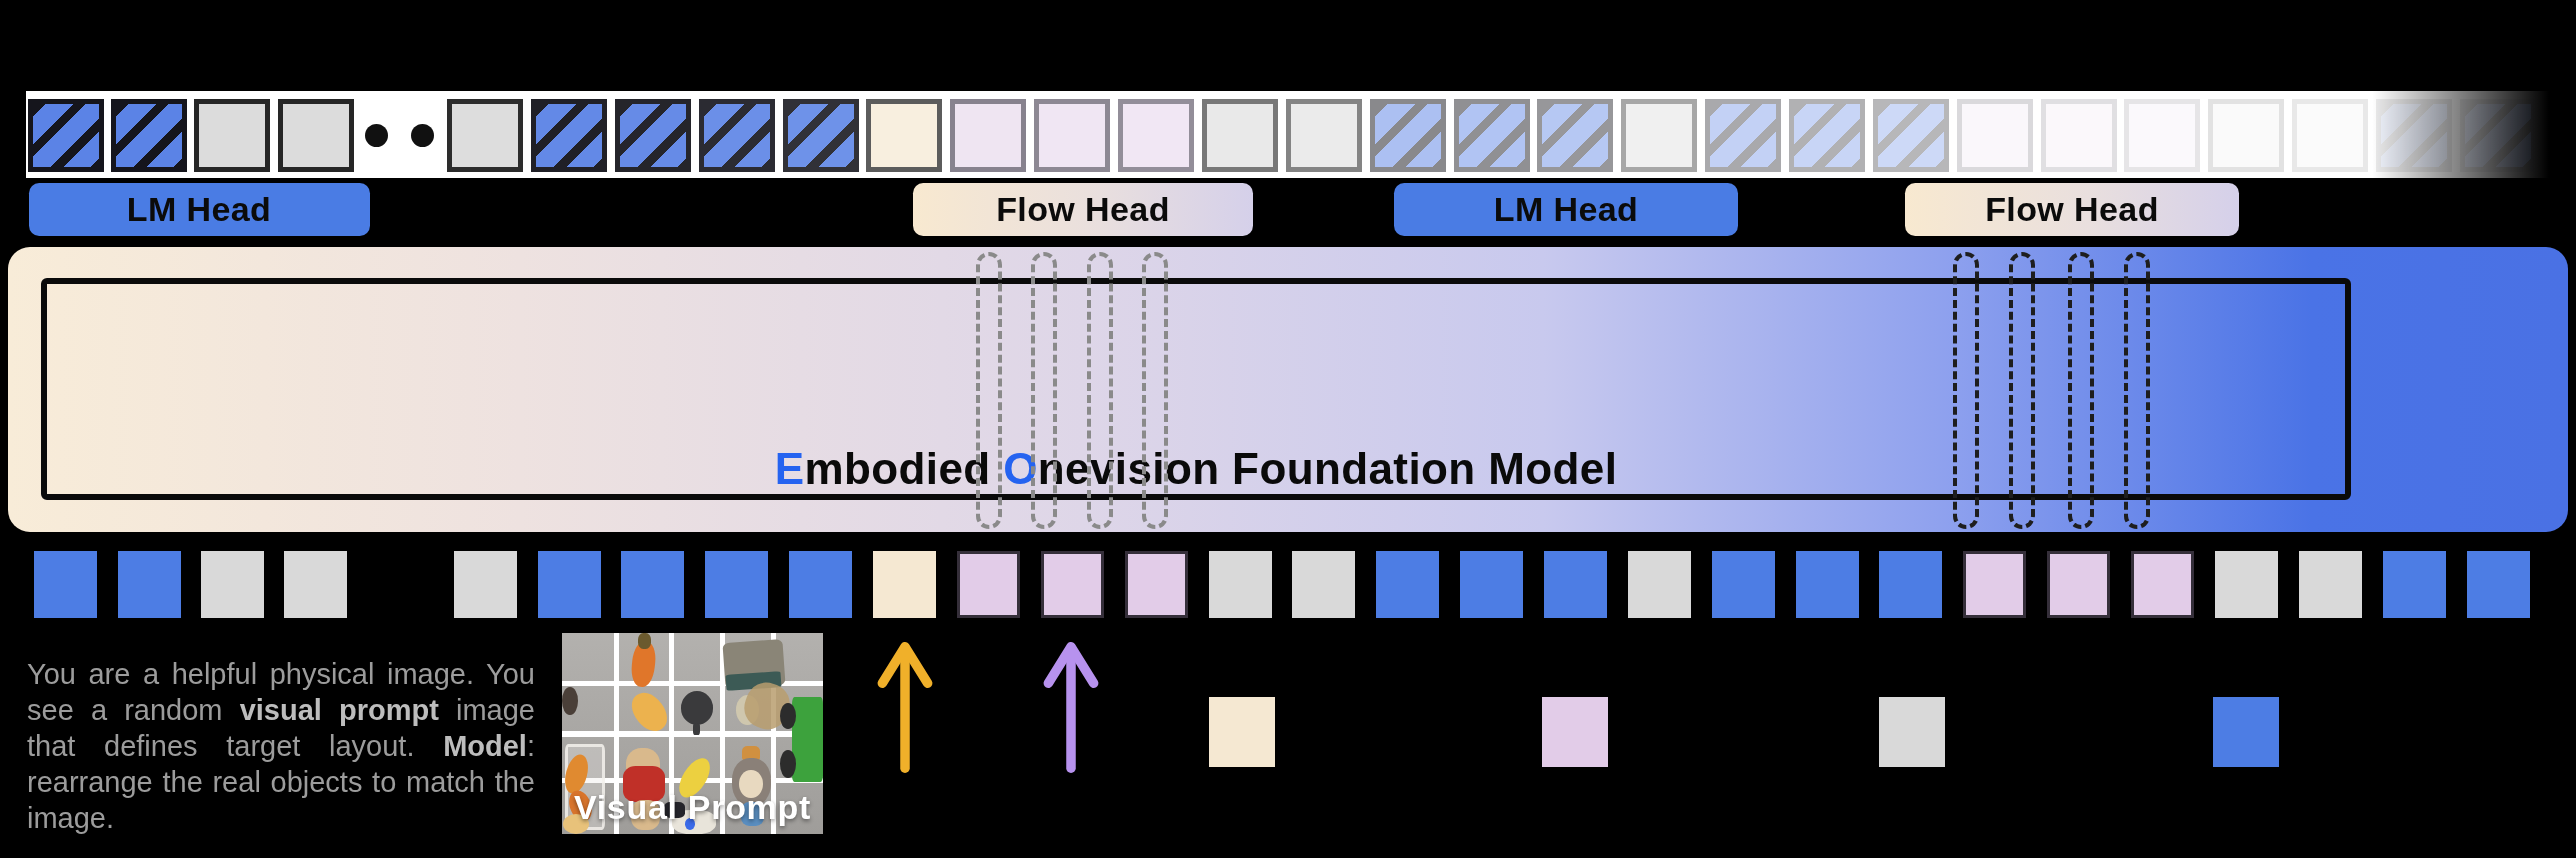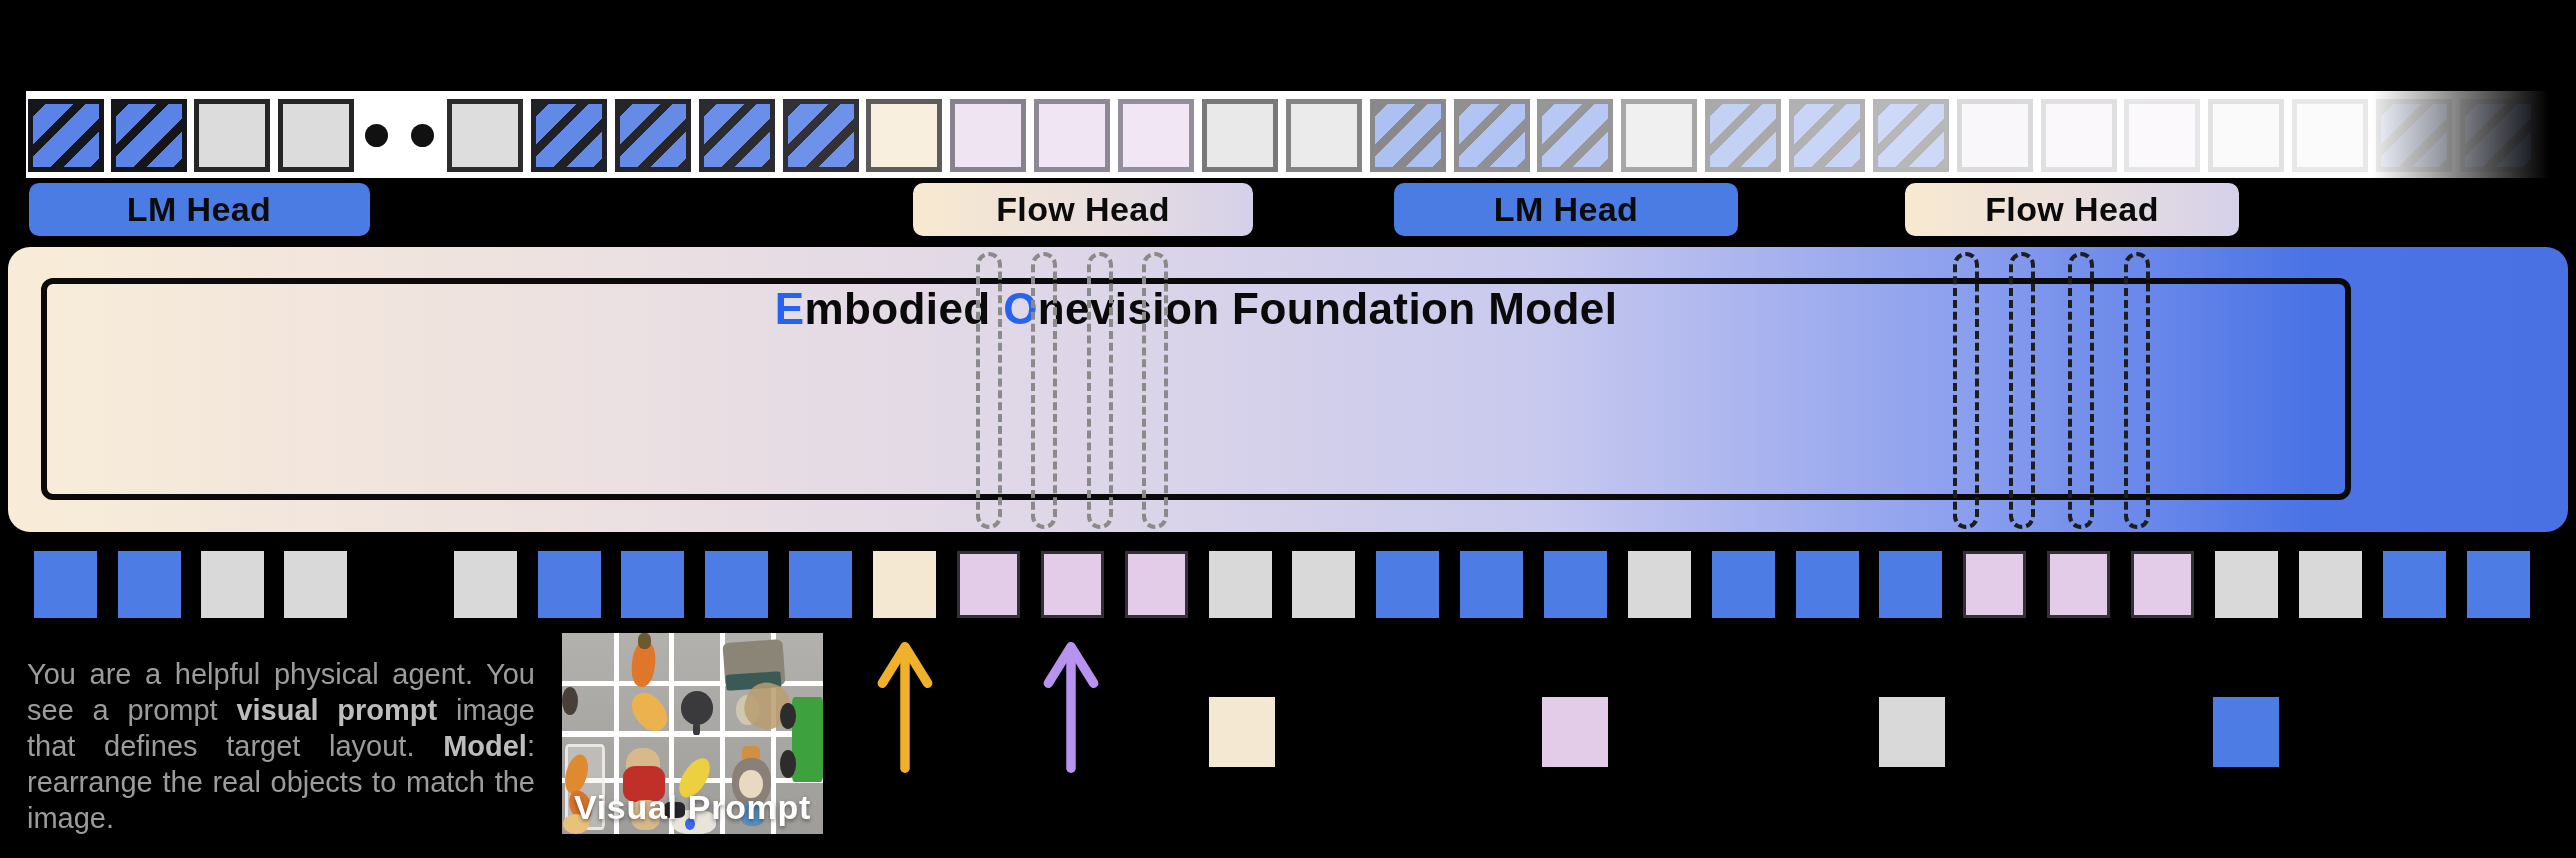--- a/index.html
+++ b/index.html
@@ -31,22 +31,22 @@
   .head{position:absolute;top:183px;height:53px;border-radius:10.2px;
         display:flex;align-items:center;justify-content:center;
         font-weight:bold;font-size:34px;color:#0b0b0b;letter-spacing:0.4px;}
   .head.lm{background:#4a7ce4;}
   .head.flow{background:linear-gradient(90deg,#f8e9d0 0%,#e9dfde 55%,#d5d0ea 100%);}
 
   
   #model-outer{left:8px;top:247px;width:2560px;height:285px;border-radius:22px;
         background:linear-gradient(90deg,#f8ecd8 0%,#eee2e0 20%,#ded6e8 42%,#c8c9ee 60%,#8da0ee 76%,#4a73e6 90%,#4a71e4 100%);}
   #model-inner{left:33px;top:31px;width:2310px;height:222px;border:6.6px solid #0a0a0a;
-        border-radius:12px;box-sizing:border-box;
-        display:flex;align-items:flex-start;justify-content:center;}
+        border-radius:6px;box-sizing:border-box;
+        display:flex;align-items:flex-end;justify-content:center;}
   #model-title{font-size:44px;font-weight:bold;color:#0a0a0a;letter-spacing:0.4px;white-space:nowrap;}
   #model-title .blue{color:#2563f0;}
 
   .capsule{position:absolute;top:252px;width:26px;height:277px;border-radius:14.6px;
         border:4.4px dashed #8a8a8a;box-sizing:border-box;background:transparent;}
 
   
   #prompt-par{left:27px;top:656px;width:508px;font-size:29px;line-height:36px;
         color:#9c9c9c;text-align:justify;}
   #prompt-par .b{font-weight:bold;color:#bdbdbd;}
@@ -163,21 +163,21 @@
     <svg width="66" height="139" style="left: 872px; top: 635px;" viewBox="0 0 90 190">
       <path d="M45 182 L45 26" stroke="#f0b02a" stroke-width="13" stroke-linecap="round" fill="none"></path>
       <path d="M14 66 L45 16 L76 66" stroke="#f0b02a" stroke-width="13" stroke-linecap="round" stroke-linejoin="round" fill="none"></path>
     </svg>
     <svg width="66" height="139" style="left: 1038px; top: 635px;" viewBox="0 0 90 190">
       <path d="M45 182 L45 26" stroke="#b792ee" stroke-width="13" stroke-linecap="round" fill="none"></path>
       <path d="M14 66 L45 16 L76 66" stroke="#b792ee" stroke-width="13" stroke-linecap="round" stroke-linejoin="round" fill="none"></path>
     </svg>
   </div>
 
-<div class="abs" id="prompt-par"><span>You are a helpful physical agent. You see a prompt </span><span class="b">visual prompt</span><span> image that defines target layout. </span><span class="b">Model</span><span>: rearrange the real objects to match the image.</span></div>
+<div class="abs" id="prompt-par"><span>You are a helpful physical image. You see a random </span><span class="b">visual prompt</span><span> image that defines target layout. </span><span class="b">Model</span><span>: rearrange the real objects to match the image.</span></div>
 
 <div class="abs" id="vp">
   <div id="vp-grid">
       <div class="vp-line" style="left: 20%; top: 0px; width: 5.1px; height: 100%;"></div>
       <div class="vp-line" style="left: 41%; top: 0px; width: 5.1px; height: 100%;"></div>
       <div class="vp-line" style="left: 60.5%; top: 0px; width: 5.1px; height: 100%;"></div>
       <div class="vp-line" style="left: 80%; top: 0px; width: 5.1px; height: 100%;"></div>
       <div class="vp-line" style="top: 24%; left: 0px; height: 5.1px; width: 100%;"></div>
       <div class="vp-line" style="top: 49%; left: 0px; height: 5.1px; width: 100%;"></div>
       <div class="vp-line" style="top: 72%; left: 0px; height: 5.1px; width: 100%;"></div>

